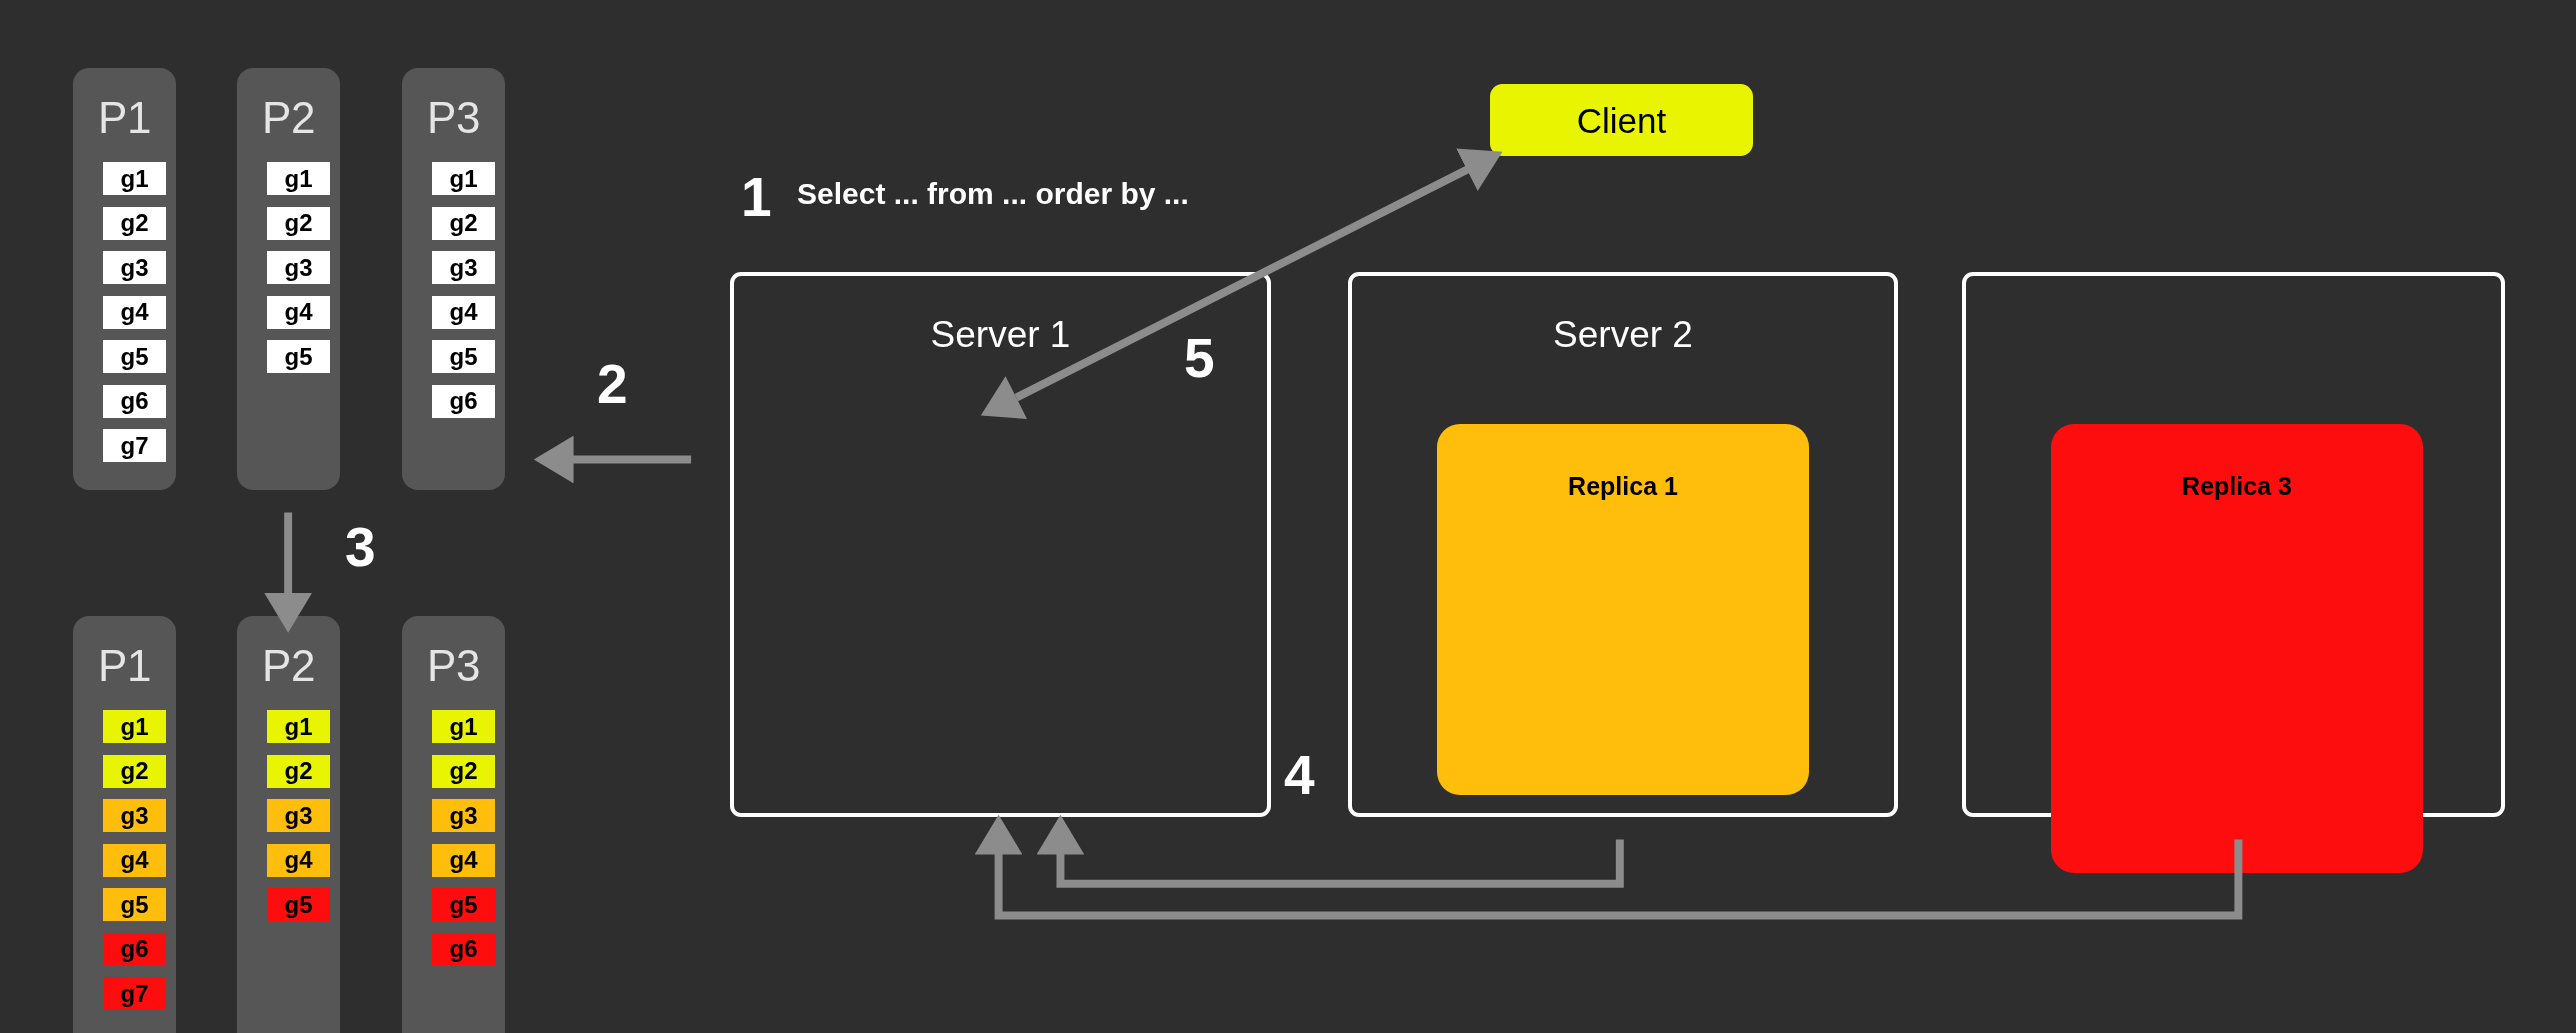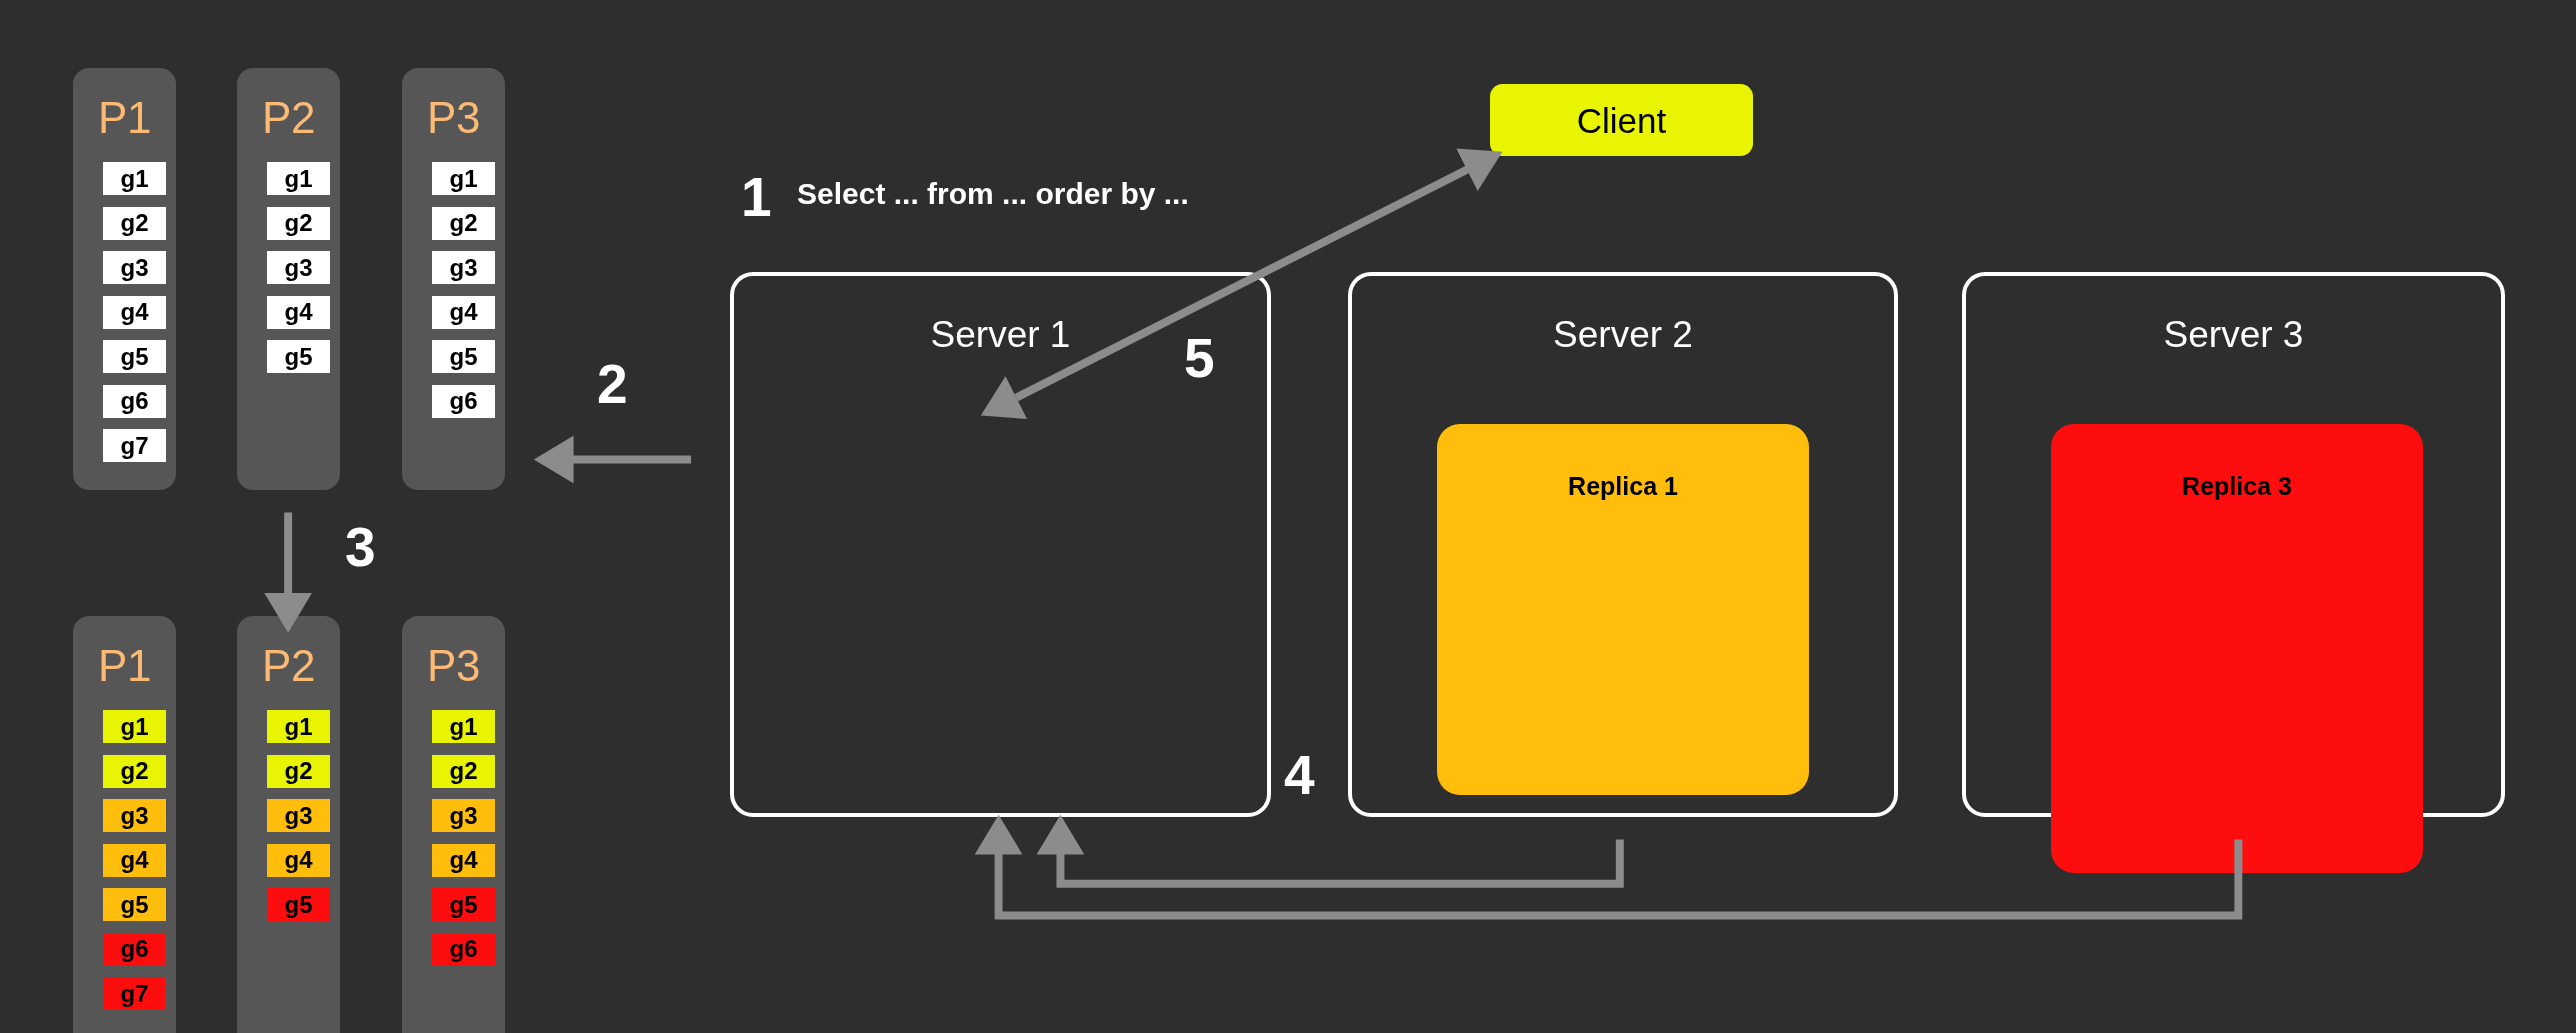--- a/index.html
+++ b/index.html
@@ -24,21 +24,21 @@
     position: absolute;
     background: #565656;
     border-radius: 16px;
     box-sizing: border-box;
   }
   .partition .p-title {
     position: absolute;
     left: 0;
     right: 0;
     text-align: center;
-    color: #fdba74;
+    color: #e5e5e5;
     font-size: 44px;
     font-weight: 400;
     letter-spacing: -0.4px;
     line-height: 1;
   }
   .cells {
     position: absolute;
     left: 9.7px;
     right: 9.7px;
   }
@@ -76,21 +76,21 @@
   #p1-bot { left: 73px; }
   #p2-bot { left: 237px; }
   #p3-bot { left: 402px; }
 
   
   .server {
     position: absolute;
     top: 272px;
     height: 545px;
     border: 4.4px solid #ffffff;
-    border-radius: 23px;
+    border-radius: 11px;
     box-sizing: border-box;
     background: transparent;
   }
   .server .s-title {
     position: absolute;
     top: 40px;
     left: 0;
     right: 0;
     text-align: center;
     color: #ffffff;
@@ -263,21 +263,20 @@
   </div>
 
   <div class="server" id="server-2">
     <div class="s-title">Server 2</div>
     <div class="replica" id="replica-2">
       <span class="r-label">Replica 1</span>
     </div>
   </div>
 
   <div class="server" id="server-3">
-    <div class="s-title">Server 3</div>
     <div class="replica" id="replica-3">
       <span class="r-label">Replica 3</span>
     </div>
   </div>
 
   <div class="step-num" id="step-1">1</div>
   <div class="step-num" id="step-2">2</div>
   <div class="step-num" id="step-3">3</div>
   <div class="step-num" id="step-4">4</div>
   <div class="step-num" id="step-5">5</div>

